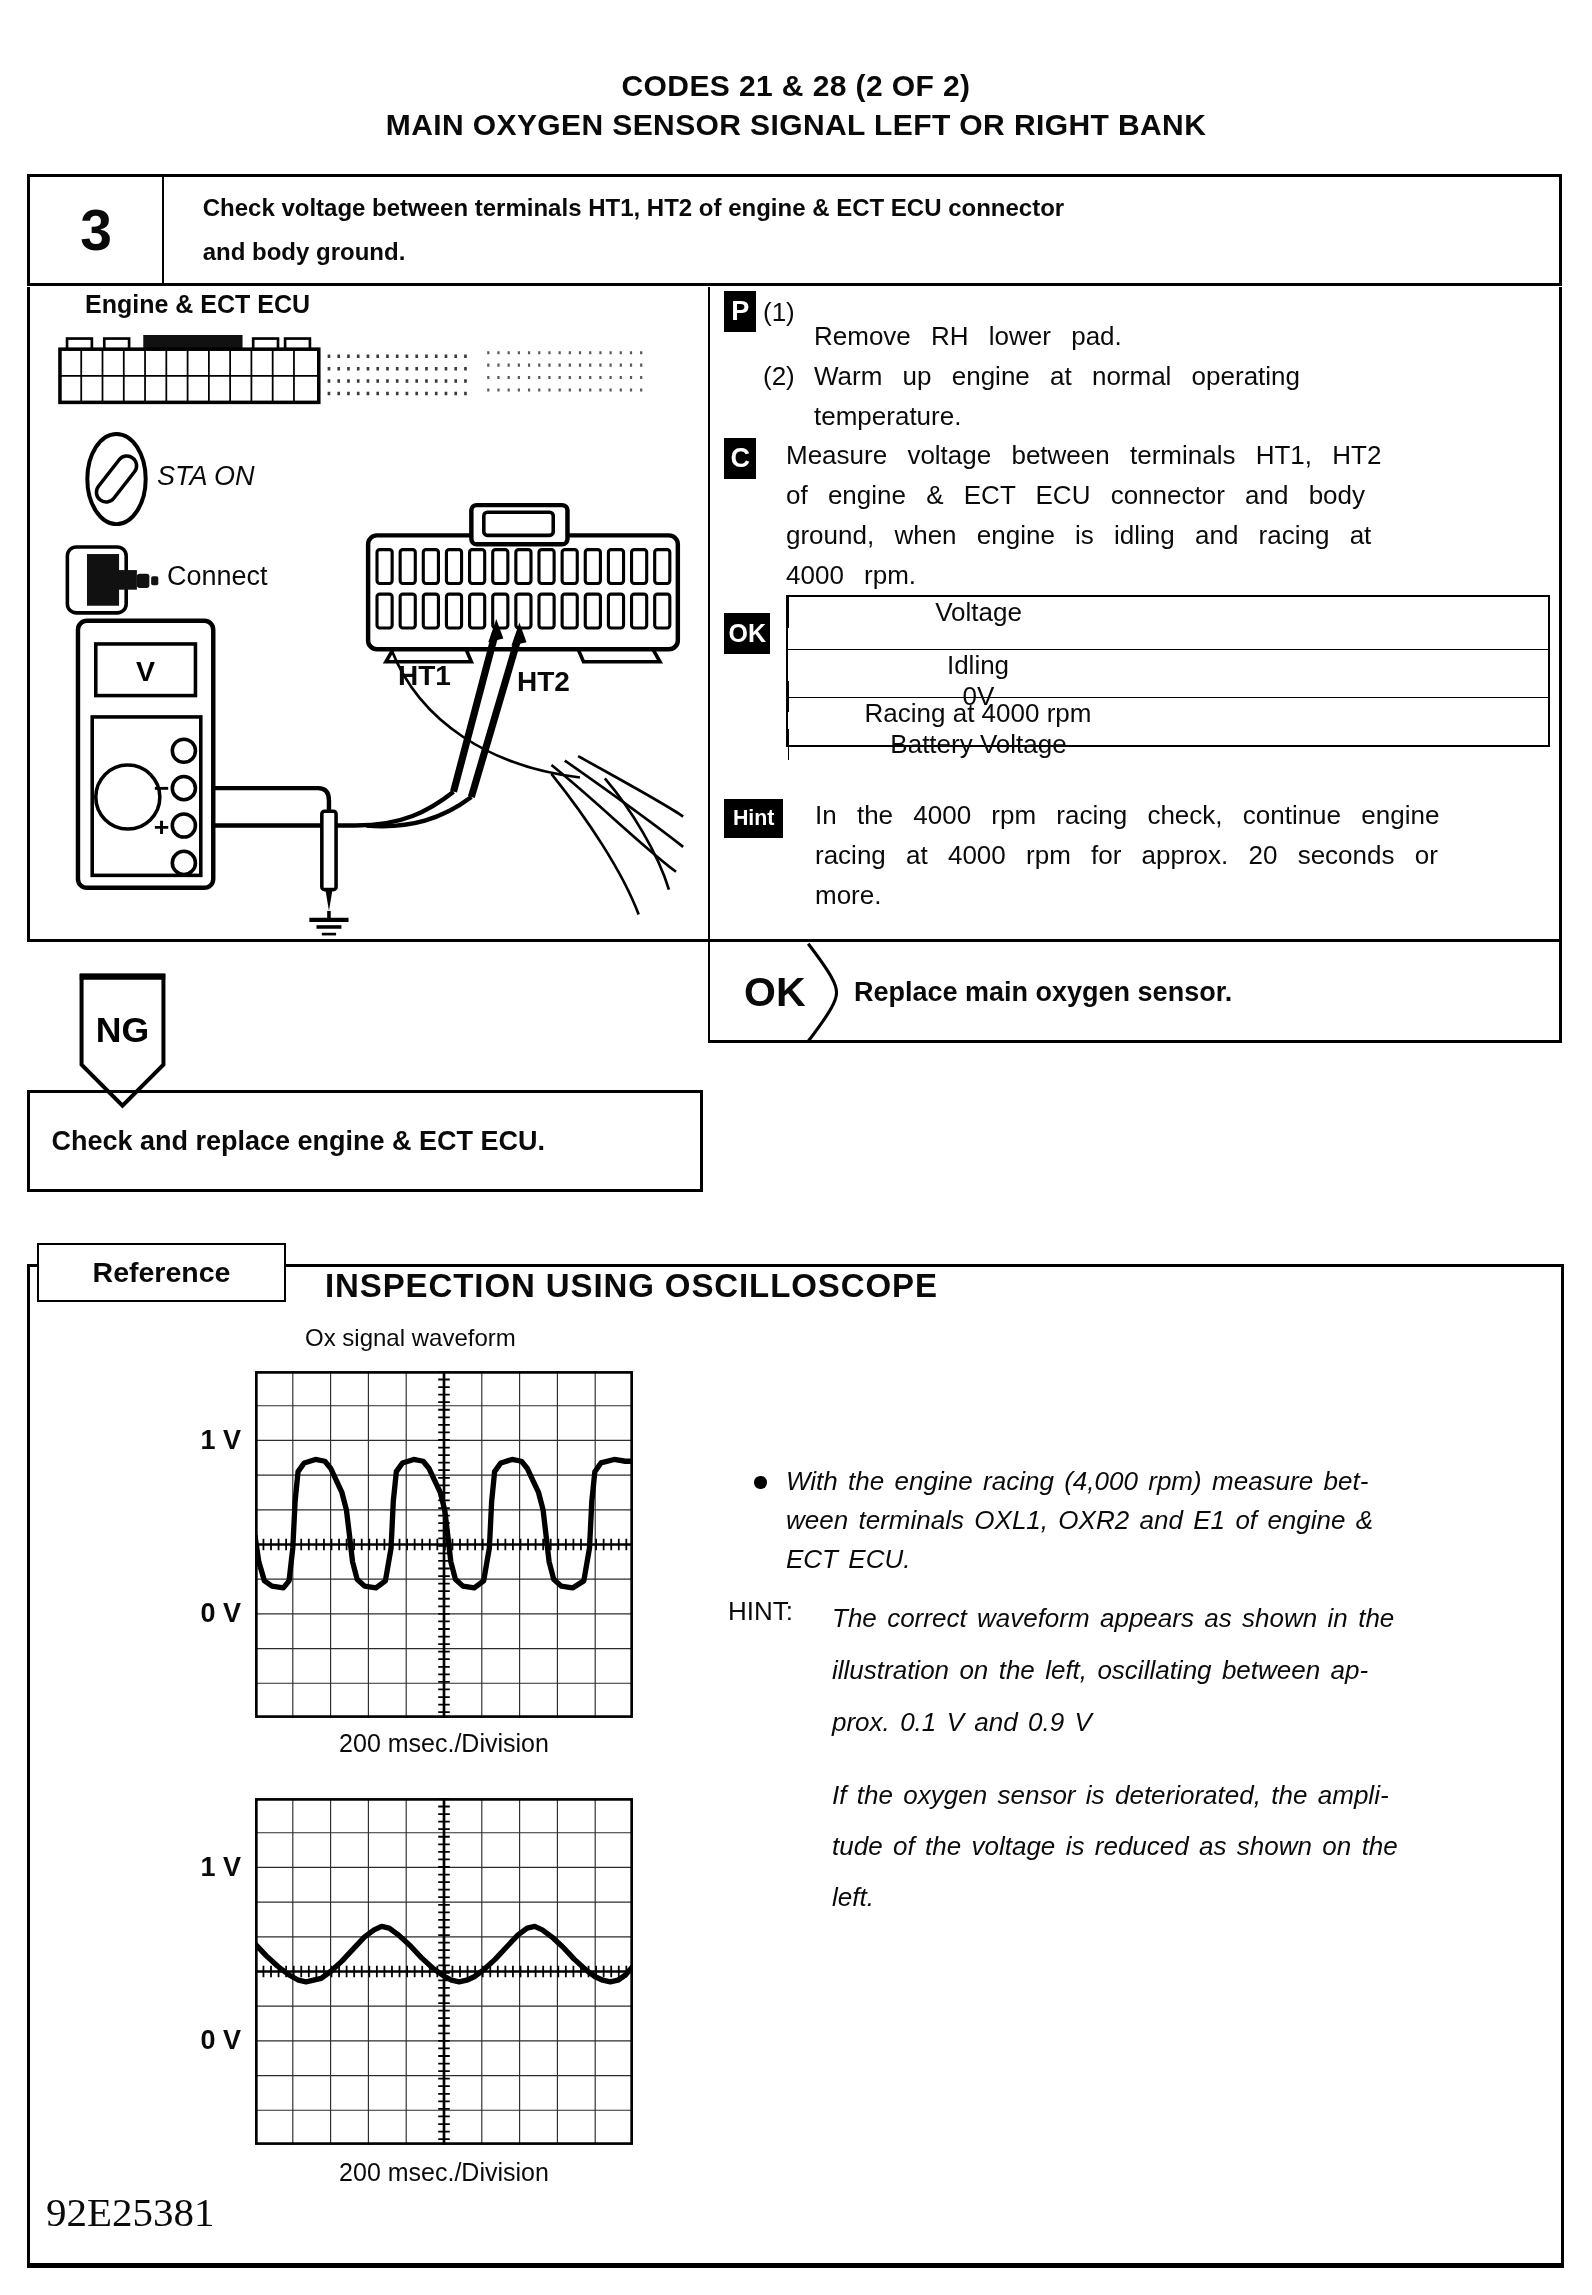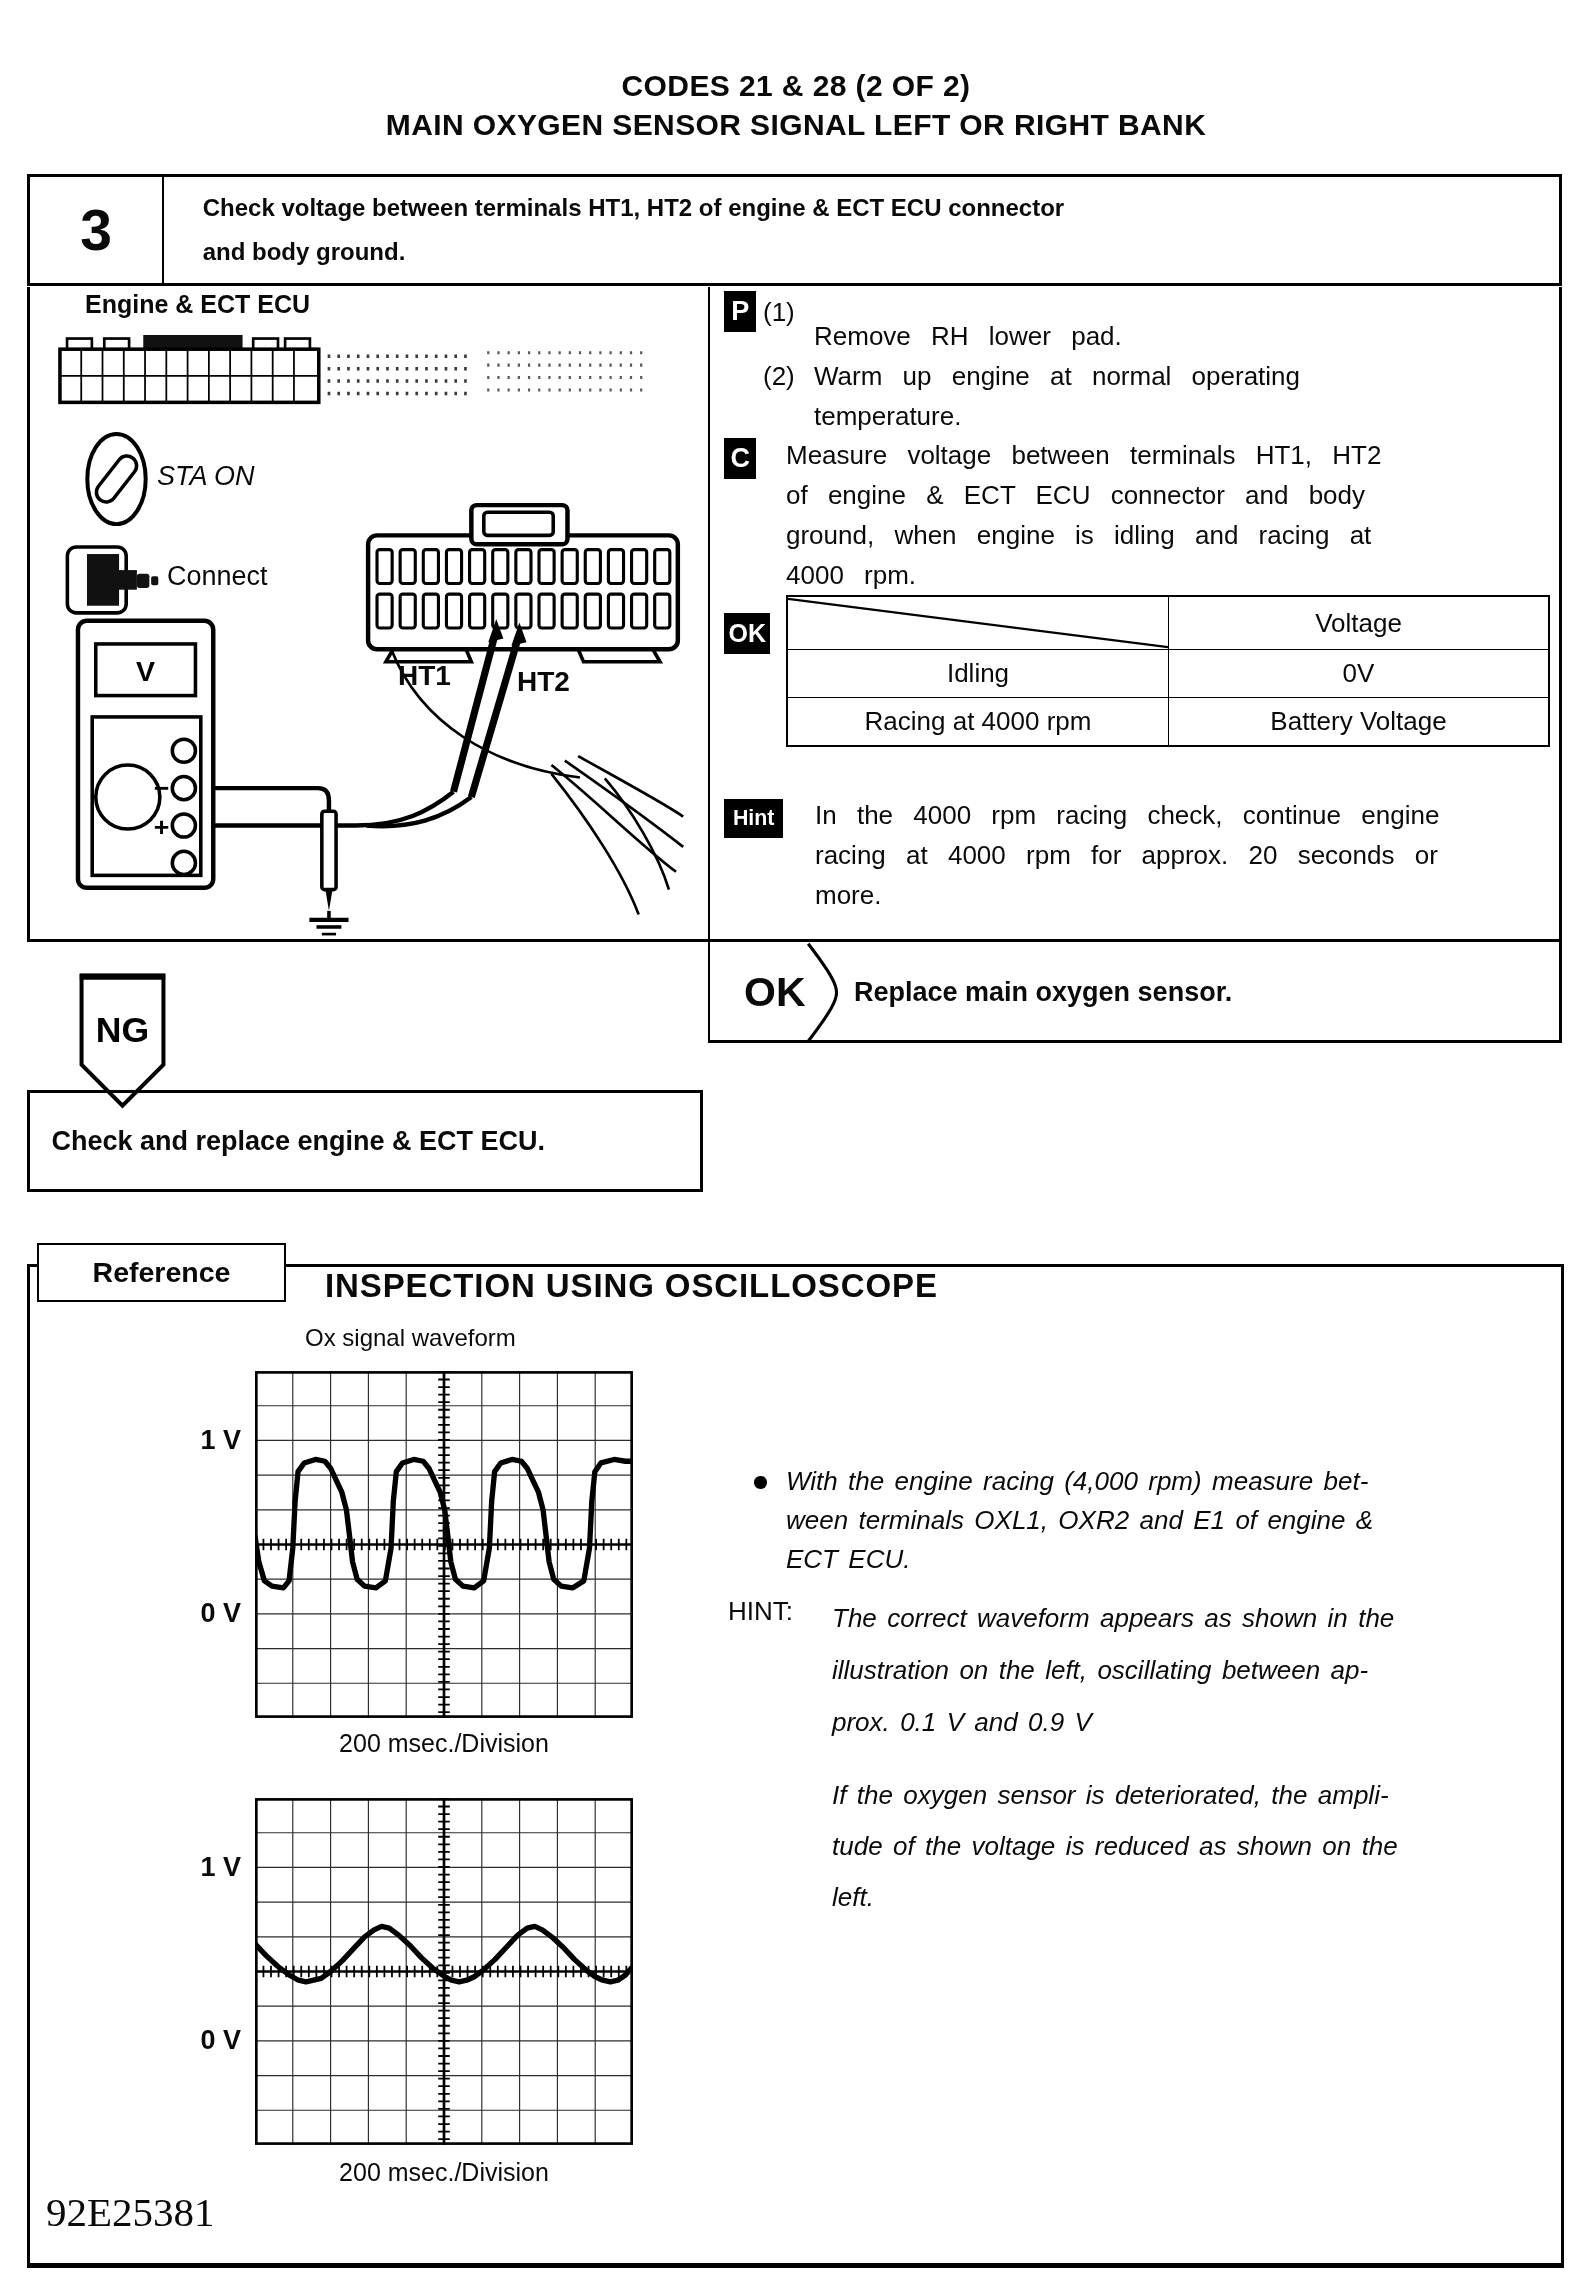--- a/index.html
+++ b/index.html
@@ -30,25 +30,25 @@
     border-left:2.7px solid #000; border-right:3.6px solid #000; border-bottom:3.6px solid #000; }
 
   .badge { position:absolute; background:#000; color:#fff; font-weight:bold;
     display:flex; align-items:center; justify-content:center; }
 
   .rtext { font-size:26px; line-height:40px; }
 
   
   #ok-table { left:76px; top:308px; width:764px; border:2.7px solid #000; }
   .tbl-row { display:flex; }
-  .tbl-row + .tbl-row { border-top:1.8px solid #000; }
+  .tbl-row + .tbl-row { border-top:1.8px solid #000;flex-direction:column; }
   .tbl-cell { width:50%; display:flex; align-items:center; justify-content:center;
     font-size:26px; }
   .tbl-cell + .tbl-cell { border-left:1.8px solid #000; }
-  #tbl-header-row { height:52px; }
+  #tbl-header-row { height:52px;flex-direction:column; }
   .tbl-data-row { height:48px; }
   #diag-cell { position:relative; }
 
   
   #ok-flow-box { left:708px; top:942px; width:854px; height:101px;
     border-left:2.7px solid #000; border-right:3.6px solid #000; border-bottom:3.6px solid #000; }
   #ok-flow-label { left:34px; top:0; height:101px; display:flex; align-items:center;
     font-size:41px; font-weight:bold; }
   #ok-flow-action { left:144px; top:0; height:101px; display:flex; align-items:center;
     font-size:27px; font-weight:bold; }

